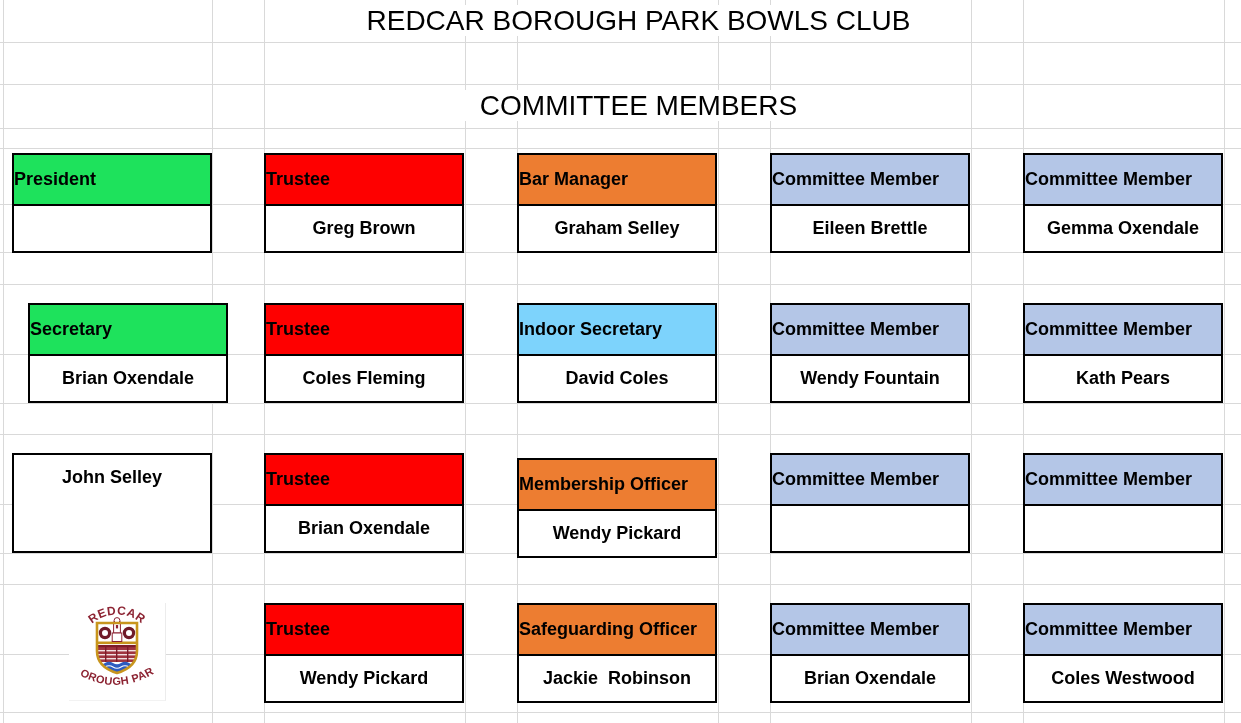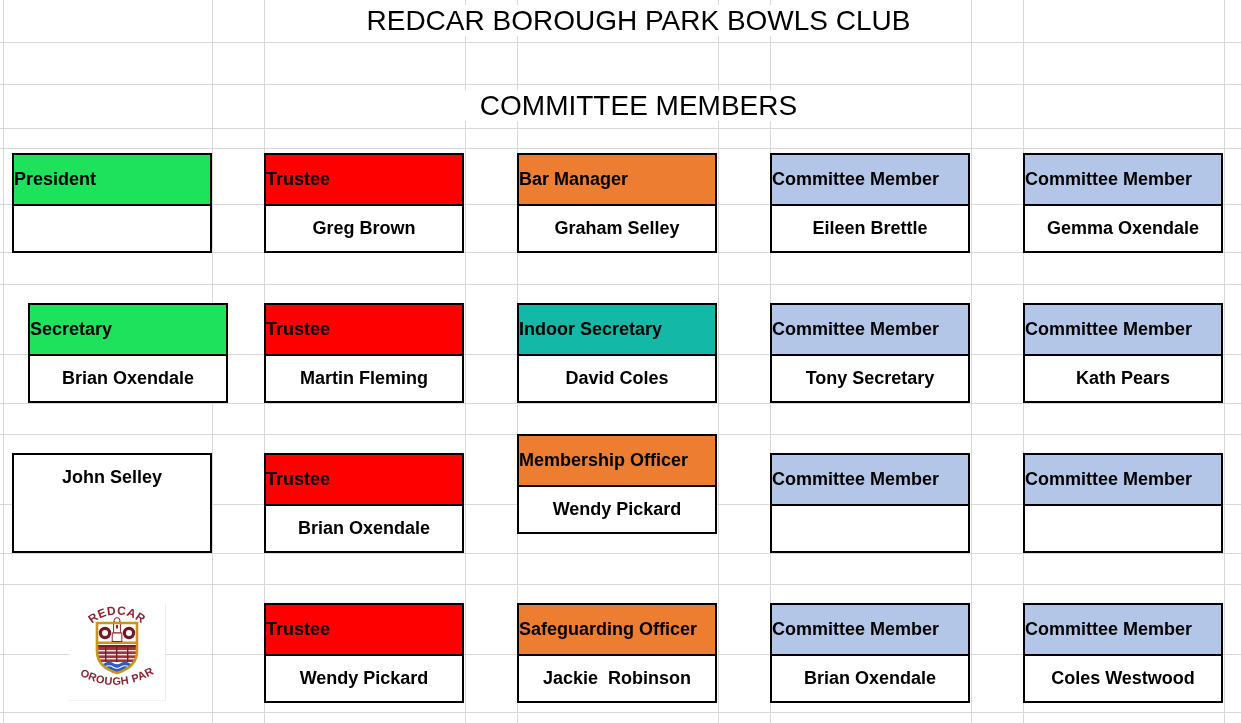--- a/index.html
+++ b/index.html
@@ -91,42 +91,42 @@
       <div class="card" style="left: 1023px; top: 153px; border-color: rgb(0, 0, 0);">
         <div class="card-role" style="background: rgb(180, 198, 231); border-bottom-color: rgb(0, 0, 0);">Committee Member</div>
         <div class="card-name">Gemma Oxendale</div>
       </div>
       <div class="card" style="left: 12px; top: 303px; border-color: rgb(0, 0, 0); margin-left: 16px;">
         <div class="card-role" style="background: rgb(30, 226, 92); border-bottom-color: rgb(0, 0, 0);">Secretary</div>
         <div class="card-name">Brian Oxendale</div>
       </div>
       <div class="card" style="left: 264px; top: 303px; border-color: rgb(0, 0, 0);">
         <div class="card-role" style="background: rgb(254, 0, 0); border-bottom-color: rgb(0, 0, 0);">Trustee</div>
-        <div class="card-name">Martin Fleming</div>
+        <div class="card-name">Coles Fleming</div>
       </div>
       <div class="card" style="left: 517px; top: 303px; border-color: rgb(0, 0, 0);">
-        <div class="card-role" style="background: #14b8a6; border-bottom-color: rgb(0, 0, 0);">Indoor Secretary</div>
+        <div class="card-role" style="background: #7dd3fc; border-bottom-color: rgb(0, 0, 0);">Indoor Secretary</div>
         <div class="card-name">David Coles</div>
       </div>
       <div class="card" style="left: 770px; top: 303px; border-color: rgb(0, 0, 0);">
         <div class="card-role" style="background: rgb(180, 198, 231); border-bottom-color: rgb(0, 0, 0);">Committee Member</div>
-        <div class="card-name">Tony Secretary</div>
+        <div class="card-name">Wendy Fountain</div>
       </div>
       <div class="card" style="left: 1023px; top: 303px; border-color: rgb(0, 0, 0);">
         <div class="card-role" style="background: rgb(180, 198, 231); border-bottom-color: rgb(0, 0, 0);">Committee Member</div>
         <div class="card-name">Kath Pears</div>
       </div>
       <div class="card" style="left: 12px; top: 453px; border-color: rgb(0, 0, 0);">
         <div class="card-name">John Selley</div>
       </div>
       <div class="card" style="left: 264px; top: 453px; border-color: rgb(0, 0, 0);">
         <div class="card-role" style="background: rgb(254, 0, 0); border-bottom-color: rgb(0, 0, 0);">Trustee</div>
         <div class="card-name">Brian Oxendale</div>
       </div>
-      <div class="card" style="left: 517px; top: 434px; border-color: rgb(0, 0, 0);">
+      <div class="card" style="left: 517px; top: 458px; border-color: rgb(0, 0, 0);">
         <div class="card-role" style="background: rgb(237, 125, 49); border-bottom-color: rgb(0, 0, 0);">Membership Officer</div>
         <div class="card-name">Wendy Pickard</div>
       </div>
       <div class="card" style="left: 770px; top: 453px; border-color: rgb(0, 0, 0);">
         <div class="card-role" style="background: rgb(180, 198, 231); border-bottom-color: rgb(0, 0, 0);">Committee Member</div>
       </div>
       <div class="card" style="left: 1023px; top: 453px; border-color: rgb(0, 0, 0);">
         <div class="card-role" style="background: rgb(180, 198, 231); border-bottom-color: rgb(0, 0, 0);">Committee Member</div>
       </div>
       <div class="logo">

